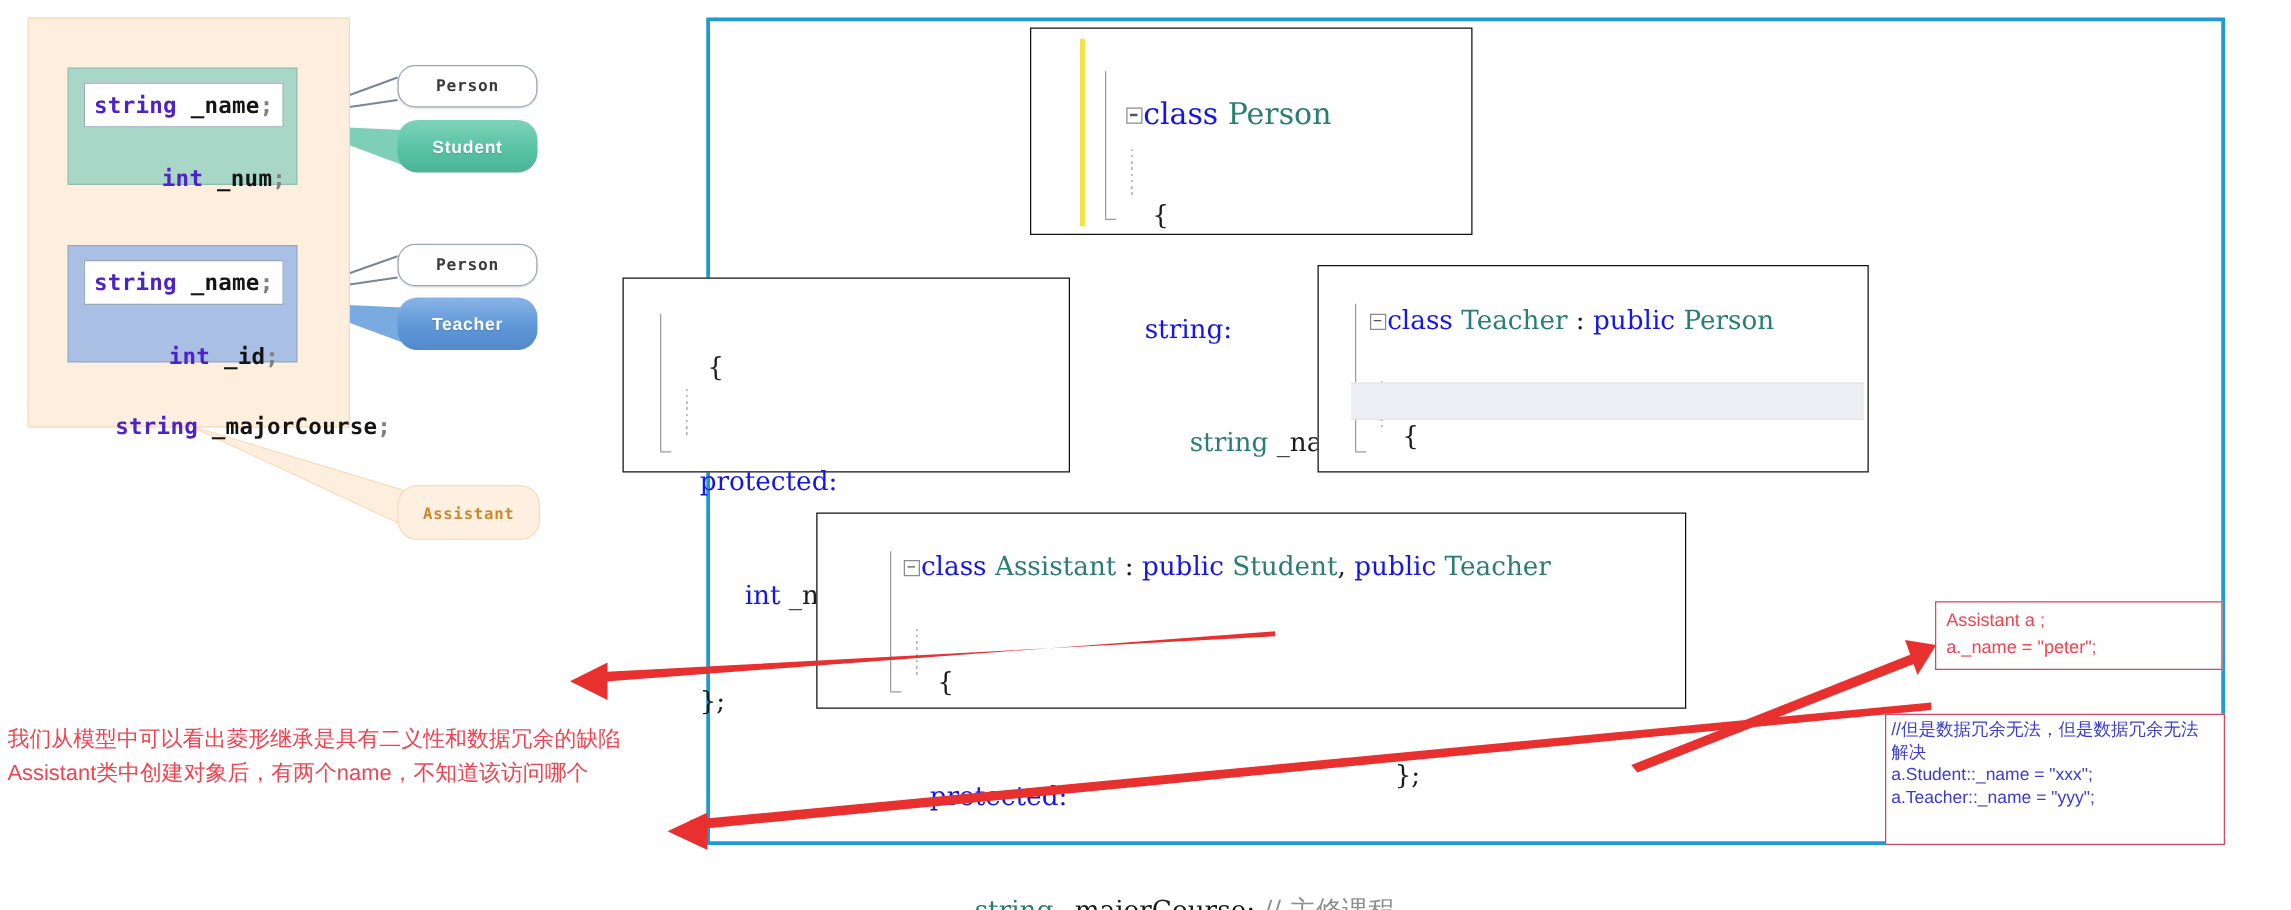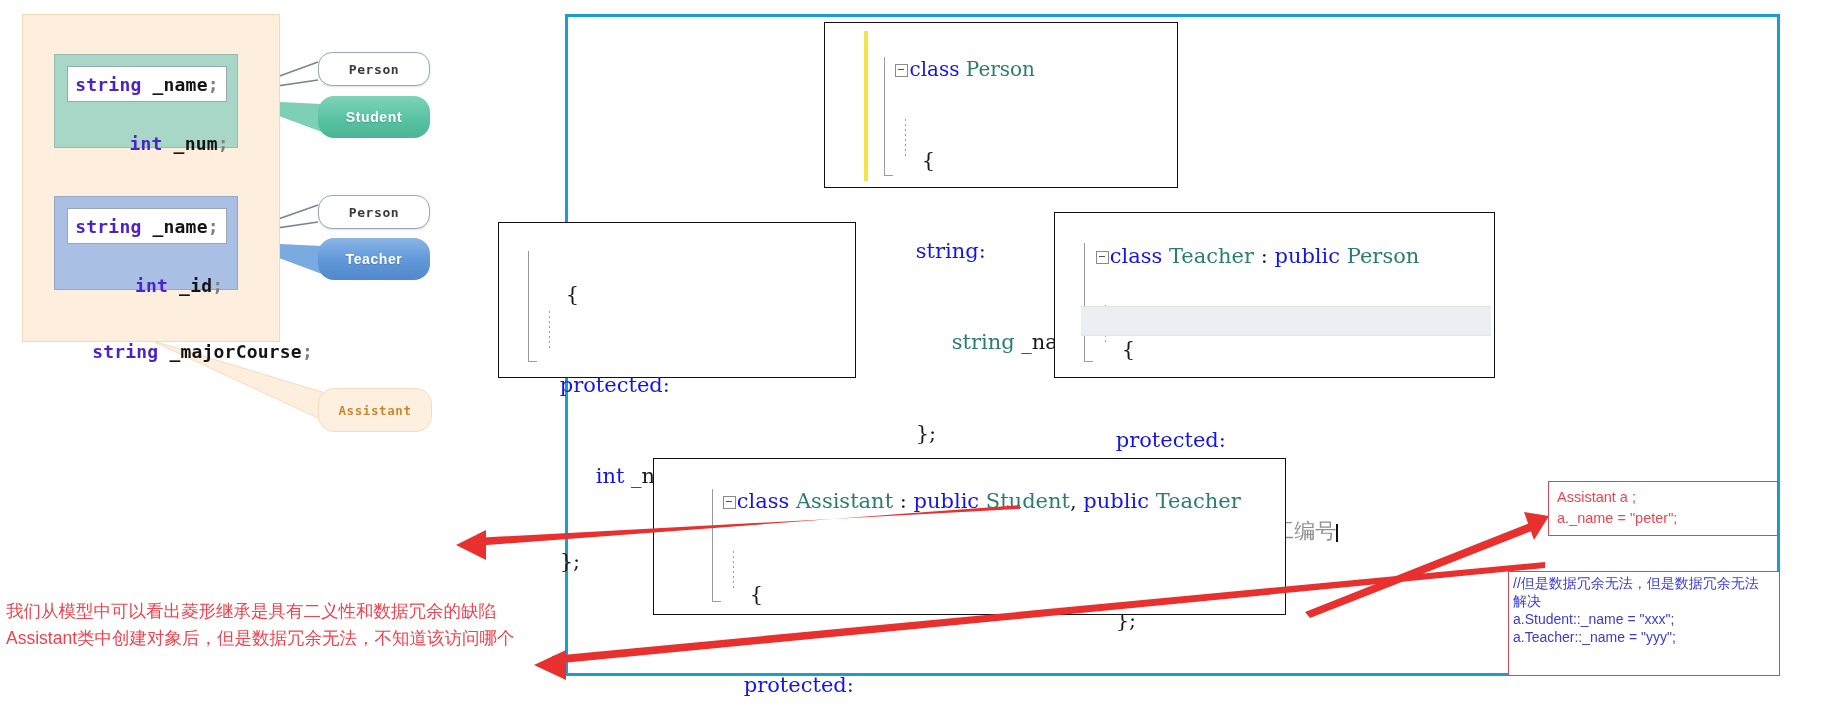--- a/index.html
+++ b/index.html
@@ -34,21 +34,21 @@
     font-size:18px;font-weight:bold;letter-spacing:.2px;white-space:pre;
   }
   .kw{color:#4d22c8;}
   .id{color:#141414;}
   .semi{color:#7f7f7f;}
 
   .second-line{
     position:absolute;left:0;top:57px;width:182px;text-align:center;
   }
   .major-line{
-    position:absolute;left:48px;top:320px;width:230px;text-align:left;
+    position:absolute;left:48px;top:310px;width:230px;text-align:left;
   }
 
   
   .bubble{
     position:absolute;border-radius:14px;display:flex;align-items:center;justify-content:center;
     font-family:"DejaVu Sans Mono","Liberation Mono",monospace;
     font-size:13px;font-weight:bold;letter-spacing:.6px;
   }
   .bubble-person{
     width:110px;height:32px;background:#ffffff;border:1.4px solid #9aa6b8;color:#3a3a3a;
@@ -109,40 +109,40 @@
     background:repeating-linear-gradient(180deg,#9a9a9a 0 2px,transparent 2px 5px);}
   .guide-foot{position:absolute;height:1px;background:#9a9a9a;}
 
   
   #panel-person{left:824px;top:22px;width:354px;height:166px;}
   
   #panel-student{left:498px;top:222px;width:358px;height:156px;}
   
   #panel-teacher{left:1054px;top:212px;width:441px;height:166px;}
   
-  #panel-assistant{left:653px;top:410px;width:633px;height:157px;margin-top:48px;}
+  #panel-assistant{left:653px;top:410px;width:696px;height:157px;}
 
   .hl-line{position:absolute;background:#eceef3;border-top:1px solid #dfe3ea;border-bottom:1px solid #dfe3ea;}
   .caret{display:inline-block;width:1.5px;height:18px;background:#111;vertical-align:-4px;}
 
   
   #ann-red{
     left:1548px;top:481px;width:230px;height:55px;
     background:#ffffff;border:1px solid #cf4a5a;box-sizing:border-box;
     color:#f0434f;font-size:14.5px;line-height:1.45;padding:5px 0 0 8px;
   }
   #ann-blue{
     left:1508px;top:571px;width:272px;height:105px;
     background:#ffffff;border:1px solid #cf4a5a;box-sizing:border-box;
     color:#3b3bd0;font-size:14px;line-height:1.28;padding:3px 0 0 4px;
   }
 
   
   #bottom-note{
-    left:6px;top:598px;width:760px;color:#f0434f;
+    left:6px;top:578px;width:760px;color:#f0434f;
     font-size:17.5px;line-height:1.52;font-weight:400;
   }
 
   svg.overlay{position:absolute;left:0;top:0;width:1833px;height:728px;pointer-events:none;}
 </style>
 </head>
 <body>
 
 <div class="abs" id="mindmap">
 
@@ -191,21 +191,21 @@
 </div>
 
 <div class="abs" id="blue-frame"></div>
 
 <div class="code-panel" id="panel-person">
   <div class="changebar" style="left:39px;top:8px;height:150px;"></div>
   <div class="guide" style="left:59px;top:34px;height:118px;"></div>
   <div class="guide-foot" style="left:59px;top:152px;width:9px;"></div>
   <div class="guide-dot" style="left:80px;top:96px;height:40px;"></div>
 
-  <div class="abs code-line" style="left:45px;top:16px;font-size:20px;">
+  <div class="abs code-line" style="left:45px;top:32px;font-size:24px;">
     <span class="collapse"></span><span class="c-blue">class </span><span class="c-teal">Person</span>
   </div>
   <div class="abs code-line" style="left:70px;top:46px;font-size:21px;">
     <span class="c-black">{</span>
   </div>
   <div class="abs code-line" style="left:64px;top:74px;font-size:21px;">
     <span class="c-blue">string:</span>
   </div>
   <div class="abs code-line" style="left:100px;top:102px;font-size:21px;">
     <span class="c-teal">string </span><span class="c-black">_name;</span><span class="c-cmt">&nbsp;</span><span class="c-cmt">// 姓名</span>
@@ -302,14 +302,14 @@
 
 <div class="abs" id="ann-blue">
   <div>//但是数据冗余无法，但是数据冗余无法</div>
   <div>解决</div>
   <div> a.Student::_name = "xxx";</div>
   <div>a.Teacher::_name = "yyy";</div>
 </div>
 
 <div class="abs" id="bottom-note">
   <div>我们从模型中可以看出菱形继承是具有二义性和数据冗余的缺陷</div>
-  <div>Assistant类中创建对象后，但是数据冗余无法，不知道该访问哪个</div>
+  <div>Assistant类中创建对象后，有两个name，不知道该访问哪个</div>
 </div>
 
 </body></html>

